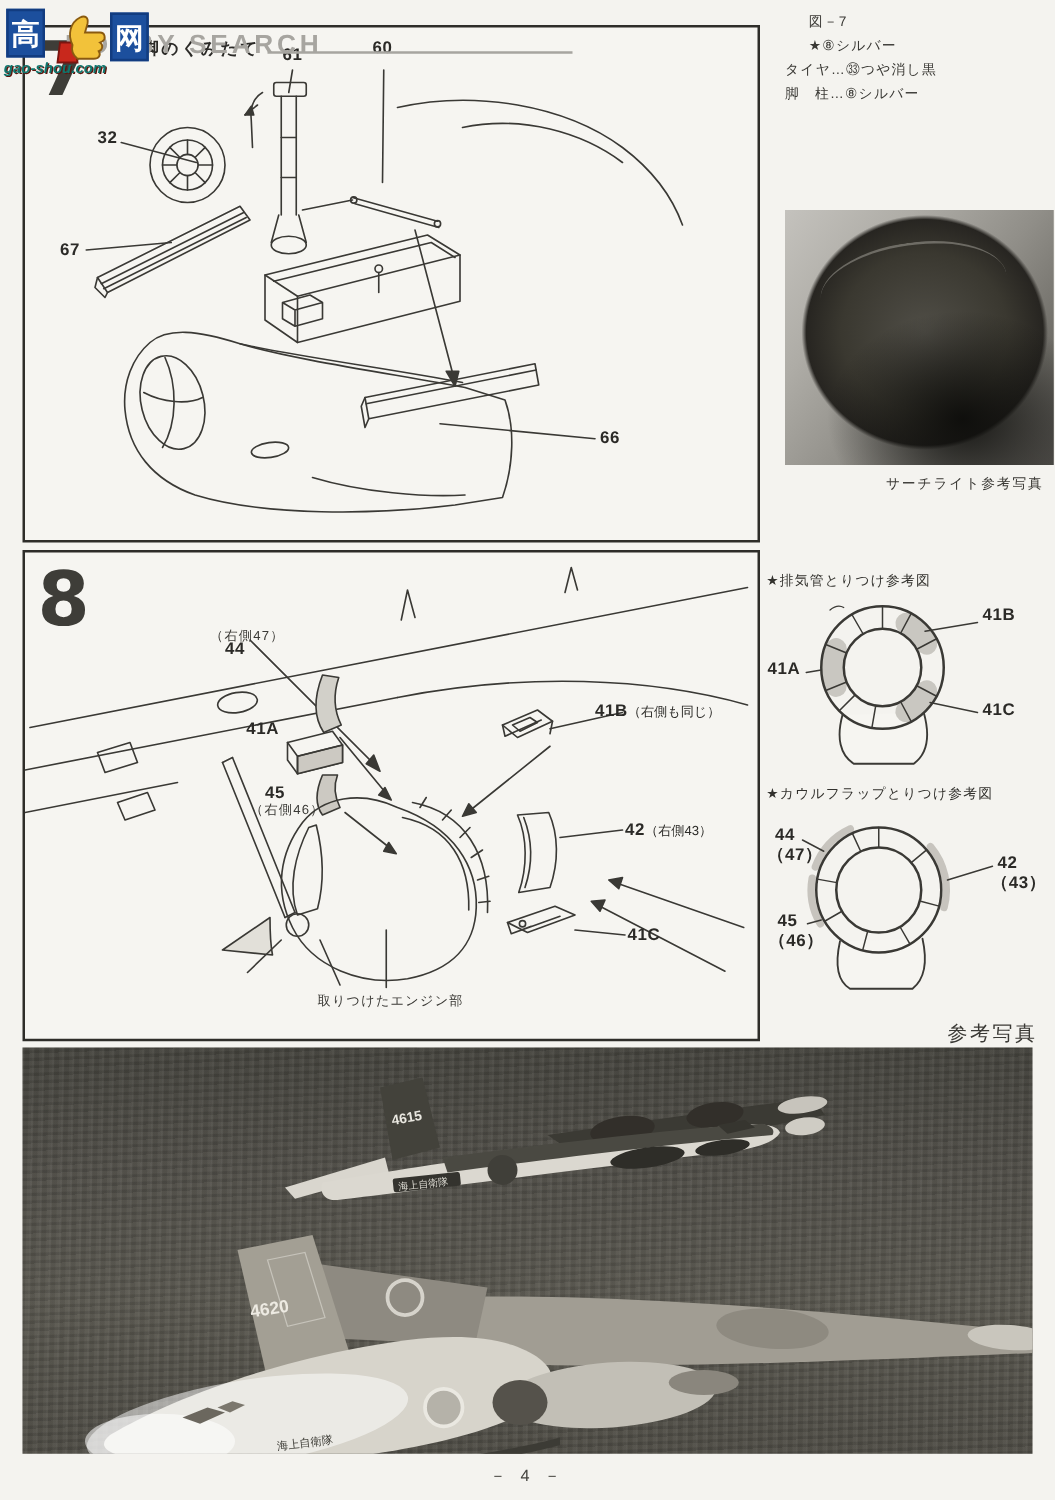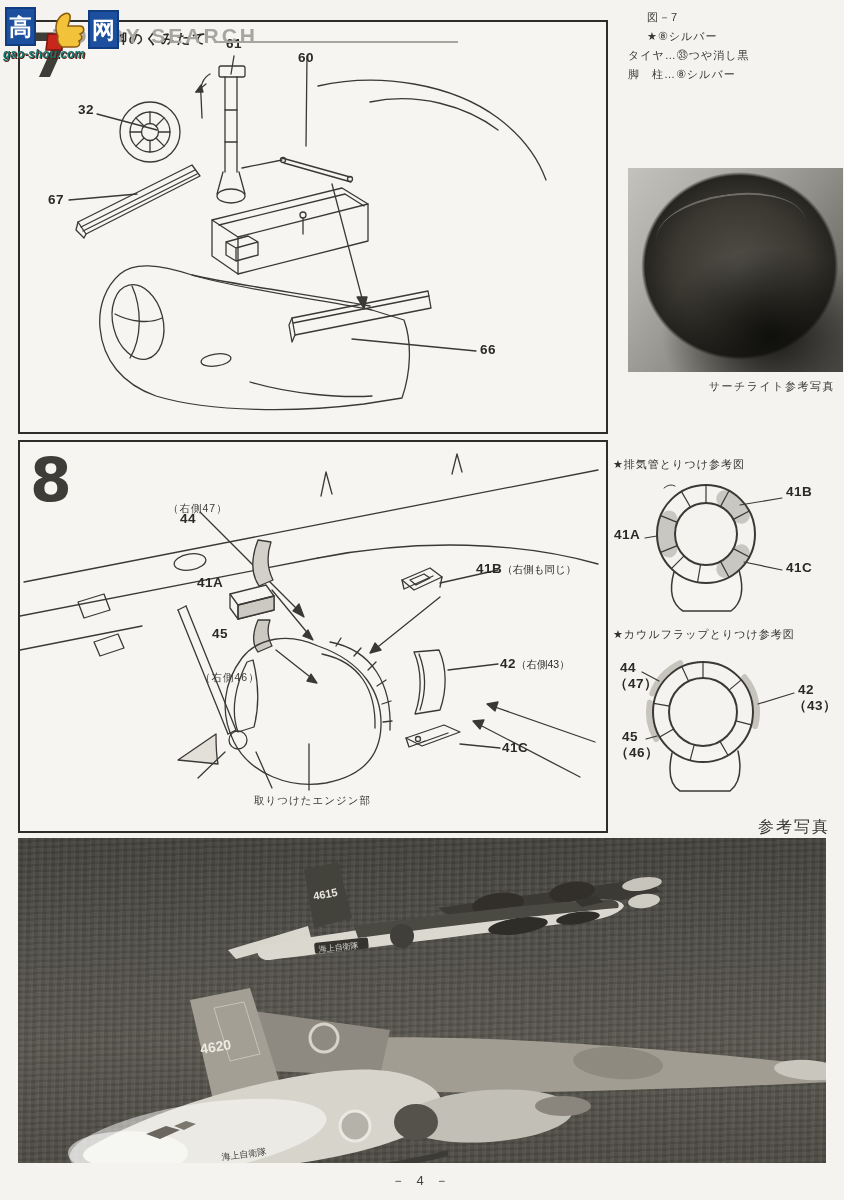--- a/index.html
+++ b/index.html
@@ -126,21 +126,21 @@
         <path d="M172,253 C210,262 298,274 350,284"></path>
         <ellipse cx="118" cy="300" rx="25" ry="38" transform="rotate(-14 118 300)"></ellipse>
         <path d="M112,264 C122,286 122,316 110,336"></path>
         <path d="M95,292 C110,300 130,302 142,296"></path>
         <ellipse cx="196" cy="338" rx="15" ry="6" transform="rotate(-8 196 338)"></ellipse>
         <path d="M230,360 C270,372 320,376 352,374"></path>
       </g>
     </svg>
 
     <div class="lbl" style="left:206px; top:14px;">61</div>
-    <div class="lbl" style="left:278px; top:28px;">60</div>
+    <div class="lbl" style="left:278px; top:8px;">60</div>
     <div class="lbl" style="left:58px; top:80px;">32</div>
     <div class="lbl" style="left:28px; top:170px;">67</div>
     <div class="lbl" style="left:460px; top:320px;">66</div>
   </div>
 
   <div class="panel" id="step8-panel">
     <div class="stepnum" style="left:10px; top:8px;">8</div>
 
     <svg class="art" width="590" height="393" viewBox="0 0 590 393">
       <g fill="none" stroke="#3a3935" stroke-width="1.3" stroke-linecap="round" stroke-linejoin="round">
@@ -205,21 +205,21 @@
 
         <path d="M289,348 L289,302"></path>
         <path d="M252,346 L236,310"></path>
       </g>
     </svg>
 
     <div class="jnote" style="left:148px; top:60px;">（右側47）</div>
     <div class="lbl" style="left:160px; top:69px;">44</div>
     <div class="lbl" style="left:177px; top:133px;">41A</div>
     <div class="lbl" style="left:192px; top:184px;">45</div>
-    <div class="jnote" style="left:180px; top:199px;margin-top:30px;">（右側46）</div>
+    <div class="jnote" style="left:180px; top:199px;">（右側46）</div>
     <div class="lbl" style="left:456px; top:119px;text-align:center;">
       <span>41B</span><span class="jsmall">（右側も同じ）</span>
     </div>
     <div class="lbl" style="left:480px; top:214px;">
       <span>42</span><span class="jsmall">（右側43）</span>
     </div>
     <div class="lbl" style="left:482px; top:298px;">41C</div>
     <div class="jnote" style="left:234px; top:352px;">取りつけたエンジン部</div>
   </div>
 

